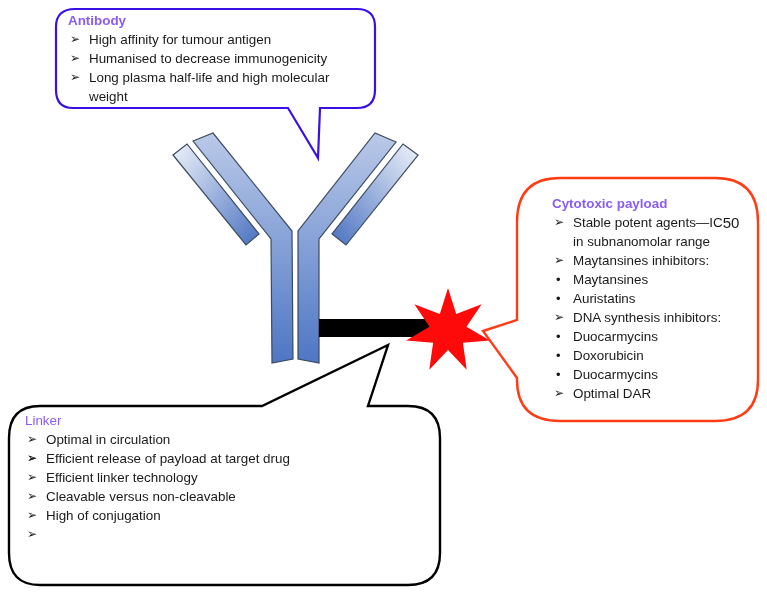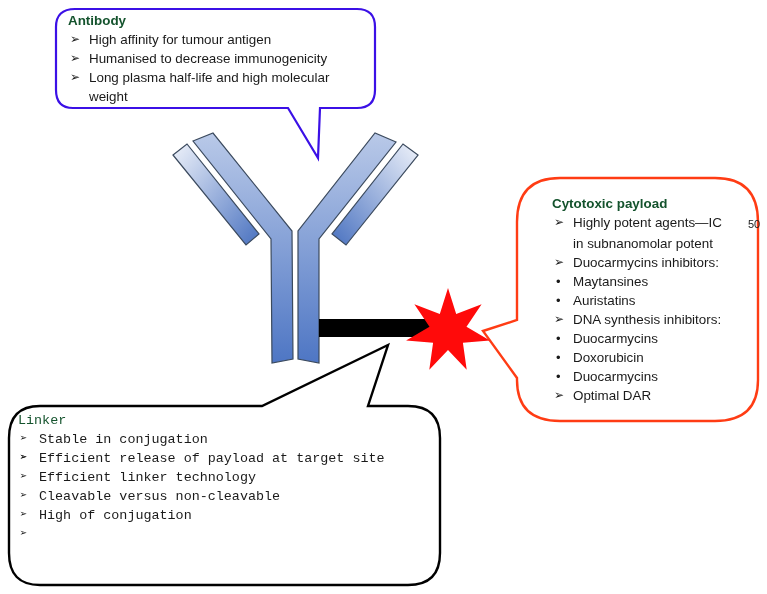--- a/index.html
+++ b/index.html
@@ -1,26 +1,26 @@
 <!DOCTYPE html>
 <html><head>
   <meta charset="utf-8">
   <style>
     html, body { margin:0; padding:0; background:#ffffff; }
     body { width:767px; height:594px; position:relative; overflow:hidden;
            font-family:"Liberation Sans", "DejaVu Sans", sans-serif; color:#111; }
     #art { position:absolute; left:0; top:0; }
     .box-text { position:absolute; font-size:13.4px; line-height:19px; color:#1a1a1a; }
-    .box-text .title { font-weight:bold; color:#14532d; }
+    .box-text .title { font-weight:bold; color:#8b5cf6; }
     .item { position:relative; padding-left:21px; white-space:nowrap; }
     .item .mk { position:absolute; left:2px; top:0; width:16px; text-align:left; }
     .item.arrow .mk { font-size:12px; }
     .item.dot .mk { font-size:13px; left:4px; }
     .item.wrap { white-space:normal; }
-    sub.s { font-size:11px; vertical-align:-1px;margin-left:26px; }
+    sub.s { font-size:15px; vertical-align:-1px; }
   </style>
 </head>
 <body>
 
 <svg id="art" width="767" height="594" viewBox="0 0 767 594">
   <defs>
     <linearGradient id="gLightL" x1="0" y1="0" x2="1" y2="1">
       <stop offset="0" stop-color="#eef2fa"></stop>
       <stop offset="1" stop-color="#4a72c0"></stop>
     </linearGradient>
@@ -65,26 +65,26 @@
   <div class="item arrow wrap" style="width:270px;">
     <span class="mk">➢</span>
     <span>Long plasma half-life and high molecular weight</span>
   </div>
 </div>
 
 <div class="box-text" id="pl-text" style="left:552px; top:194px; width:225px;">
   <div class="title">Cytotoxic payload</div>
   <div class="item arrow wrap">
     <span class="mk">➢</span>
-    <span>Highly potent agents—IC</span><sub class="s">50</sub><br>
-    <span>in subnanomolar  potent</span>
+    <span>Stable potent agents—IC</span><sub class="s">50</sub><br>
+    <span>in subnanomolar  range</span>
   </div>
   <div class="item arrow">
     <span class="mk">➢</span>
-    <span>Duocarmycins inhibitors:</span>
+    <span>Maytansines inhibitors:</span>
   </div>
   <div class="item dot">
     <span class="mk">•</span>
     <span>Maytansines</span>
   </div>
   <div class="item dot">
     <span class="mk">•</span>
     <span>Auristatins</span>
   </div>
   <div class="item arrow">
@@ -102,32 +102,32 @@
   <div class="item dot">
     <span class="mk">•</span>
     <span>Duocarmycins</span>
   </div>
   <div class="item arrow">
     <span class="mk">➢</span>
     <span>Optimal DAR</span>
   </div>
 </div>
 
-<div class="box-text" id="lk-text" style="left:18px; top:411px; width:410px;font-family:Liberation Mono, monospace;">
+<div class="box-text" id="lk-text" style="left:25px; top:411px; width:410px;">
   <div class="title" style="font-weight:normal;">Linker</div>
   <div class="item arrow">
     <span class="mk">➢</span>
-    <span>Stable in conjugation</span>
+    <span>Optimal in circulation</span>
   </div>
   <div class="item arrow">
     <span class="mk">➢</span>
   </div>
   <div class="item arrow">
     <span class="mk">➢</span>
-    <span>Efficient release of payload at target site</span>
+    <span>Efficient release of payload at target drug</span>
   </div>
   <div class="item arrow">
     <span class="mk">➢</span>
     <span>Efficient linker technology</span>
   </div>
   <div class="item arrow">
     <span class="mk">➢</span>
     <span>Cleavable versus non-cleavable</span>
   </div>
   <div class="item arrow">

